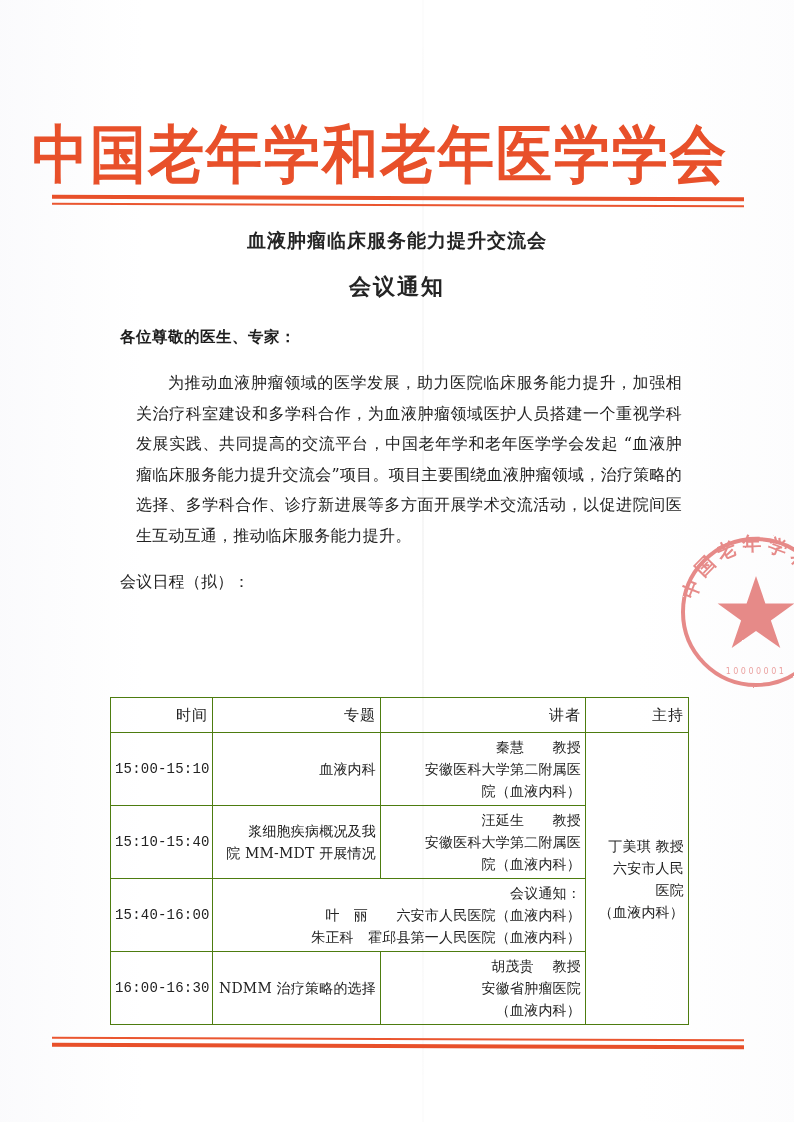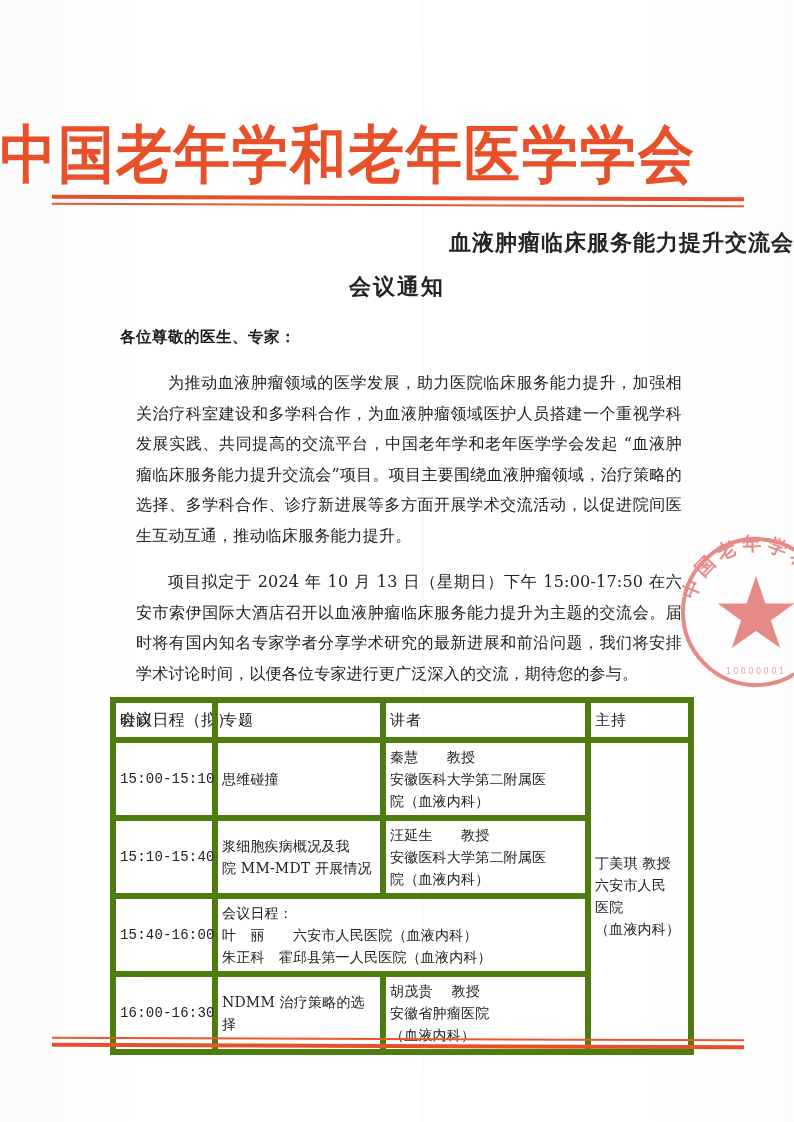--- a/index.html
+++ b/index.html
@@ -41,21 +41,21 @@
     background: linear-gradient(180deg, rgba(0,0,0,0.012), rgba(0,0,0,0.035), rgba(0,0,0,0.012));
     pointer-events: none;
   }
 
   
   .letterhead {
     position: absolute;
     left: 0;
     top: 118px;
     width: 728px;
-    text-align: left;
+    text-align: right;
   }
   .org-title {
     font-family: "DejaVu Serif", "Liberation Serif", serif;
     font-weight: 700;
     font-size: 56px;
     line-height: 64px;
     letter-spacing: 2px;
     color: #e8502a;
     white-space: nowrap;
     transform: scaleY(1.12);
@@ -97,22 +97,22 @@
     background: #e8502a;
     transform: rotate(0.22deg);
   }
 
   
   .doc-title {
     position: absolute;
     left: 0;
     top: 228px;
     width: 794px;
-    text-align: right;
-    font-size: 22px;
+    text-align: center;
+    font-size: 19px;
     font-weight: 700;
     letter-spacing: 1px;
     color: #242424;
   }
   .doc-subtitle {
     position: absolute;
     left: 0;
     top: 272px;
     width: 794px;
     text-align: center;
@@ -164,27 +164,27 @@
     top: 697px;
     width: 578px;
   }
   table.agenda {
     border-collapse: collapse;
     width: 578px;
     table-layout: fixed;
   }
   table.agenda th,
   table.agenda td {
-    border: 6px solid #4d7c0f;
+    border: 1px solid #4d7c0f;
     font-weight: 400;
     font-size: 14px;
     line-height: 22px;
     color: #222222;
     padding: 3px 4px;
-    text-align: left;
+    text-align: right;
     vertical-align: middle;
     letter-spacing: 0.2px;
   }
   table.agenda th {
     height: 28px;
     font-size: 15px;
     letter-spacing: 1px;
   }
   td.time-cell {
     font-family: Liberation Mono, monospace;
@@ -233,21 +233,20 @@
     <div class="r1"></div>
     <div class="r2"></div>
   </div>
 
   <div class="doc-title">血液肿瘤临床服务能力提升交流会</div>
   <div class="doc-subtitle">会议通知</div>
 
   <div class="body-area">
     <div class="salutation">各位尊敬的医生、专家：</div>
     <p class="para">为推动血液肿瘤领域的医学发展，助力医院临床服务能力提升，加强相关治疗科室建设和多学科合作，为血液肿瘤领域医护人员搭建一个重视学科发展实践、共同提高的交流平台，中国老年学和老年医学学会发起 “血液肿瘤临床服务能力提升交流会”项目。项目主要围绕血液肿瘤领域，治疗策略的选择、多学科合作、诊疗新进展等多方面开展学术交流活动，以促进院间医生互动互通，推动临床服务能力提升。</p>
-    <p class="para">项目拟定于 2024 年 10 月 13 日（星期日）下午 15:00-17:50 在六安市索伊国际大酒店召开以血液肿瘤临床服务能力提升为主题的交流会。届时将有国内知名专家学者分享学术研究的最新进展和前沿问题，我们将安排学术讨论时间，以便各位专家进行更广泛深入的交流，期待您的参与。</p>
     <div class="agenda-label">会议日程（拟）：</div>
   </div>
 
   <div class="agenda-wrap">
     <table class="agenda">
       <colgroup>
         <col class="col-time">
           <col class="col-topic">
           <col class="col-spk">
           <col class="col-host">
@@ -256,21 +255,21 @@
         <tr>
           <th>时间</th>
           <th>专题</th>
           <th>讲者</th>
           <th>主持</th>
         </tr>
       </thead>
       <tbody>
         <tr>
           <td class="time-cell">15:00-15:10</td>
-          <td>思维碰撞</td>
+          <td>血液内科</td>
           <td>
             <span class="cell-line">秦慧　　教授</span>
             <span class="cell-line">安徽医科大学第二附属医</span>
             <span class="cell-line">院（血液内科）</span>
           </td>
           <td class="host-cell" rowspan="4">
             <span class="cell-line">丁美琪 教授</span>
             <span class="cell-line">六安市人民</span>
             <span class="cell-line">医院</span>
             <span class="cell-line">（血液内科）</span>
@@ -286,21 +285,21 @@
           <td>
             <span class="cell-line">汪延生　　教授</span>
             <span class="cell-line">安徽医科大学第二附属医</span>
             <span class="cell-line">院（血液内科）</span>
           </td>
         </tr>
 
         <tr>
           <td class="time-cell">15:40-16:00</td>
           <td class="wide-cell" colspan="2">
-            <span class="cell-line">会议日程：</span>
+            <span class="cell-line">会议通知：</span>
             <span class="cell-line">叶　丽　　六安市人民医院（血液内科）</span>
             <span class="cell-line">朱正科　霍邱县第一人民医院（血液内科）</span>
           </td>
         </tr>
 
         <tr>
           <td class="time-cell">16:00-16:30</td>
           <td>NDMM 治疗策略的选择</td>
           <td>
             <span class="cell-line">胡茂贵　 教授</span>

